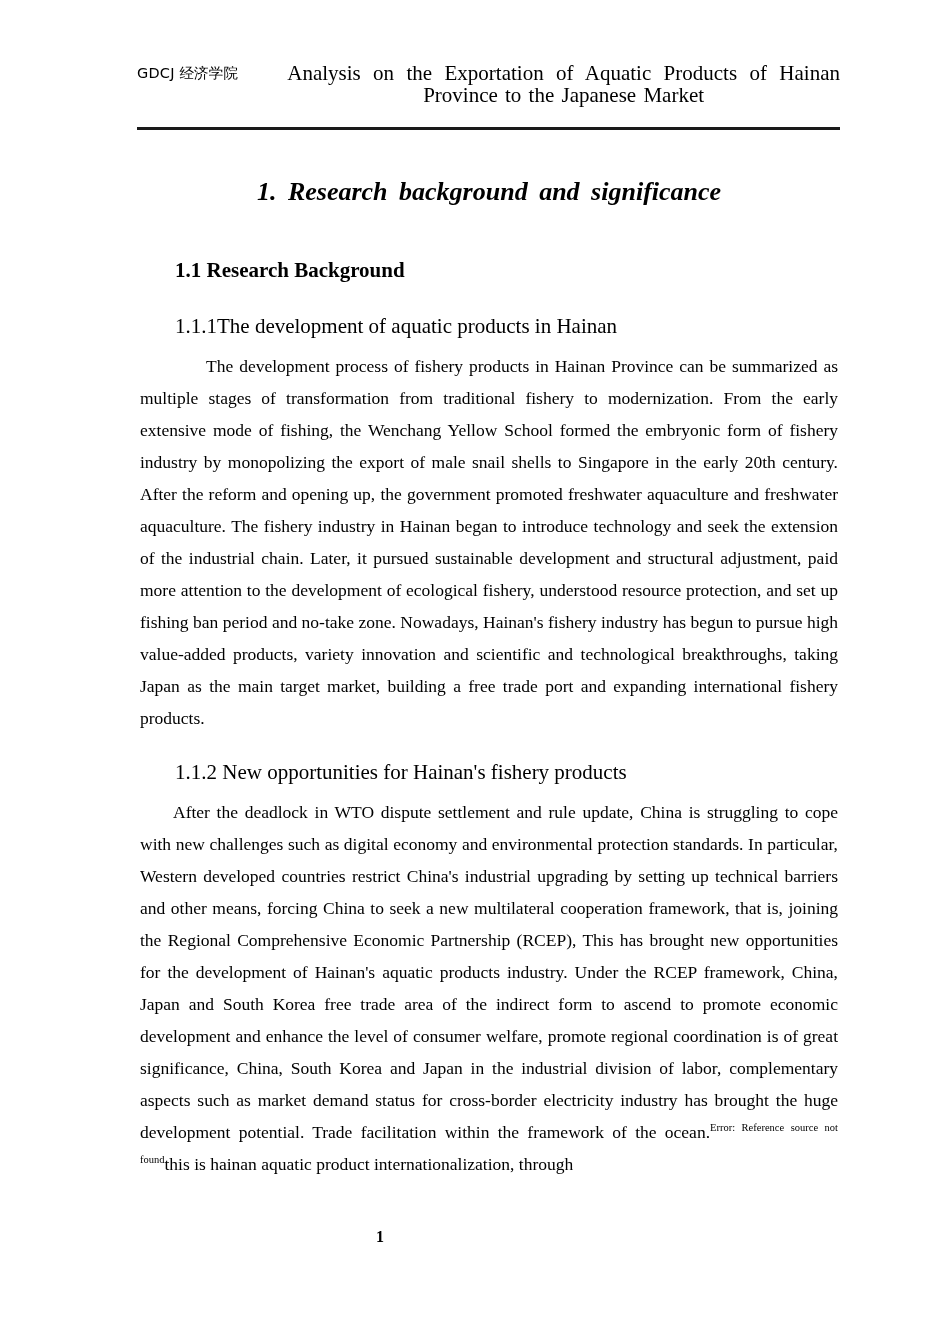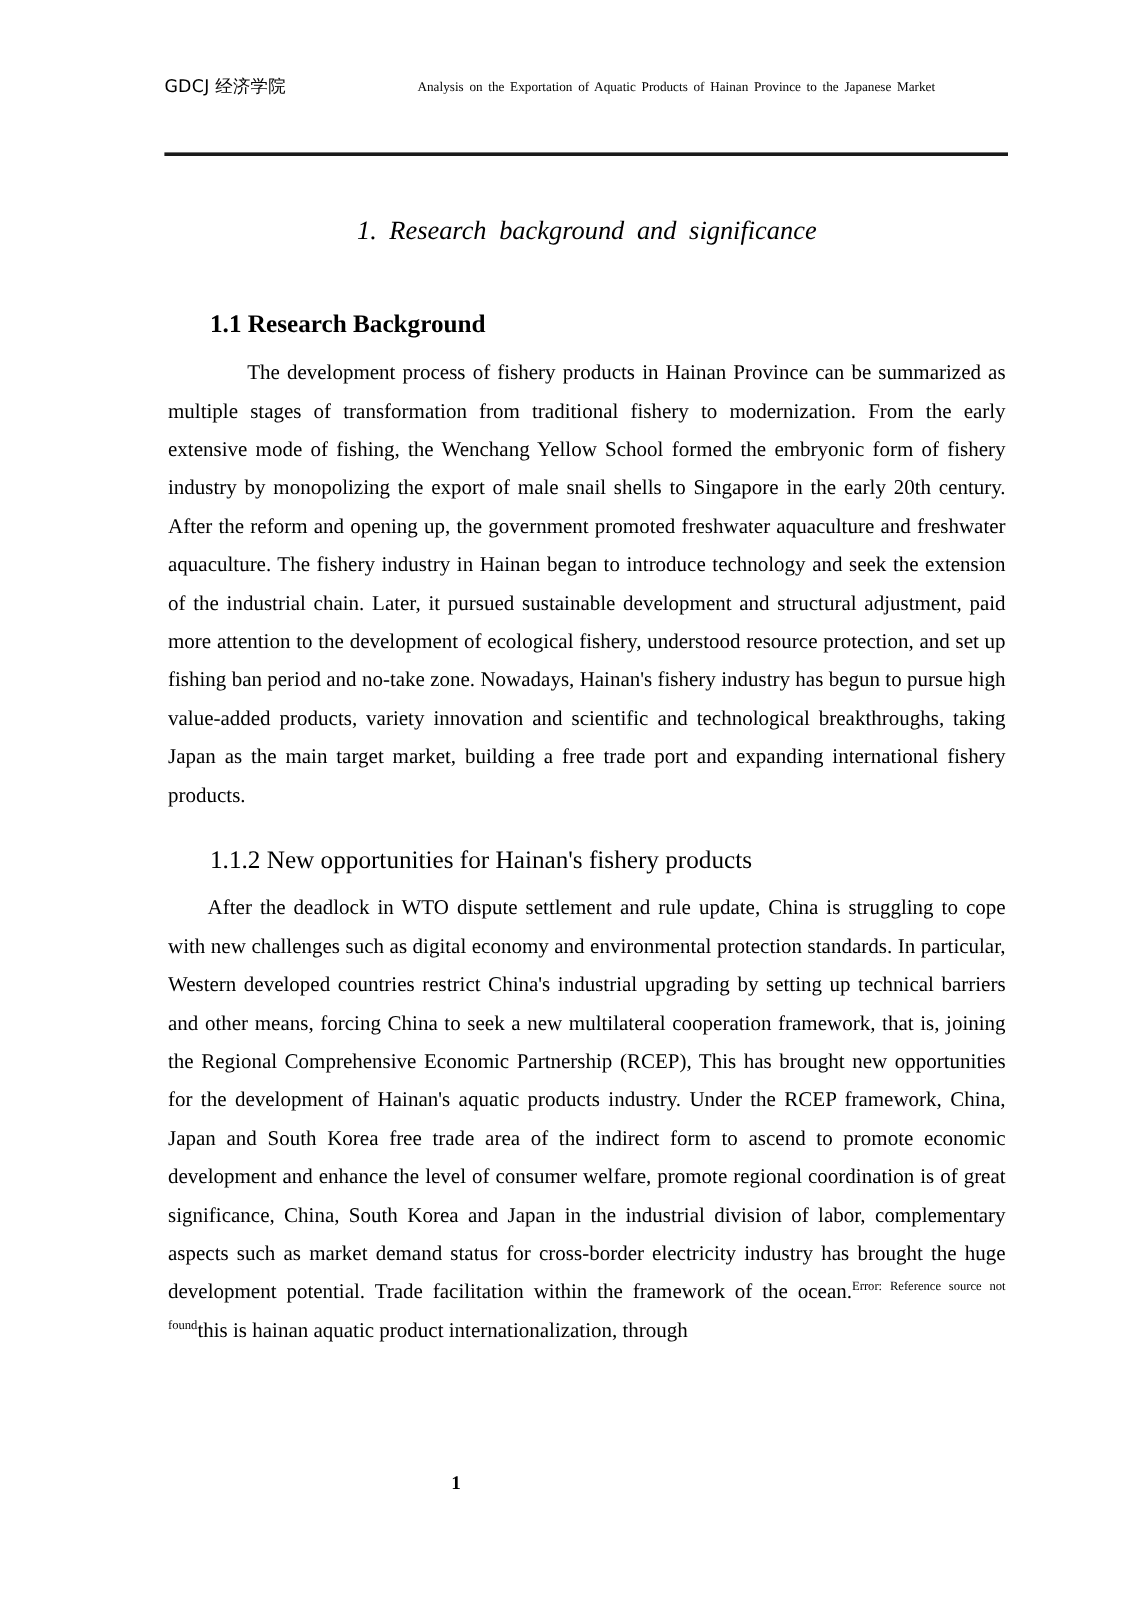--- a/index.html
+++ b/index.html
@@ -33,21 +33,21 @@
     font-family: "DejaVu Sans", "Liberation Sans", sans-serif;
     font-size: 14.5px;
     line-height: 22px;
     white-space: nowrap;
     letter-spacing: 0.2px;
     flex: 0 0 auto;
     padding-right: 22px;
   }
   .header-title {
     flex: 1 1 auto;
-    font-size: 11px;
+    font-size: 21px;
     line-height: 22px;
     text-align: justify;
     text-align-last: center;
     word-spacing: 2px;
   }
   .header-rule {
     position: absolute;
     left: 137px;
     top: 127px;
     width: 703px;
@@ -57,22 +57,22 @@
 
   
   .content {
     position: absolute;
     left: 140px;
     top: 160px;
     width: 698px;
   }
 
   .doc-title {
-    font-size: 22px;
-    font-weight: normal;
+    font-size: 26px;
+    font-weight: bold;
     font-style: italic;
     text-align: center;
     word-spacing: 5px;
     margin: 15px 0 0 0;
     line-height: 34px;
   }
 
   h2.heading {
     font-size: 21px;
     font-weight: bold;
@@ -129,20 +129,21 @@
     </div>
   </div>
   <div class="header-rule"></div>
 
   <div class="content">
 
     <h1 class="doc-title">1. Research  background  and  significance</h1>
 
     <h2 class="heading">1.1 Research Background</h2>
 
+    <h3 class="heading heading-tight">1.1.1The development of aquatic products in Hainan</h3>
 
     <p class="body indent-large">The development process of fishery products in Hainan Province can be summarized as multiple stages of transformation from traditional fishery to modernization. From the early extensive mode of fishing, the Wenchang Yellow School formed the embryonic form of fishery industry by monopolizing the export of male snail shells to Singapore in the early 20th century. After the reform and opening up, the government promoted freshwater aquaculture and freshwater aquaculture. The fishery industry in Hainan began to introduce technology and seek the extension of the industrial chain. Later, it pursued sustainable development and structural adjustment, paid more attention to the development of ecological fishery, understood resource protection, and set up fishing ban period and no-take zone. Nowadays, Hainan's fishery industry has begun to pursue high value-added products, variety innovation and scientific and technological breakthroughs, taking Japan as the main target market, building a free trade port and expanding international fishery products.</p>
 
     <h3 class="heading">1.1.2 New opportunities for Hainan's fishery products</h3>
 
     <p class="body indent-small"><span>After the deadlock in WTO dispute settlement and rule update, China is struggling to cope with new challenges such as digital economy and environmental protection standards. In particular, Western developed countries restrict China's industrial upgrading by setting up technical barriers and other means, forcing China to seek a new multilateral cooperation framework, that is, joining the Regional Comprehensive Economic Partnership (RCEP), This has brought new opportunities for the development of Hainan's aquatic products industry.  Under the RCEP framework, China, Japan and South Korea free trade area of the indirect form to ascend to promote economic development and enhance the level of consumer welfare, promote regional coordination is of great significance, China, South Korea and Japan in the industrial division of labor, complementary aspects such as market demand status for cross-border electricity industry has brought the huge development potential. Trade facilitation within the framework of the ocean.</span><sup class="errref">Error: Reference source not found</sup><span>this is hainan aquatic product internationalization, through</span></p>
 
   </div>
 
   <div class="page-number">1</div>

